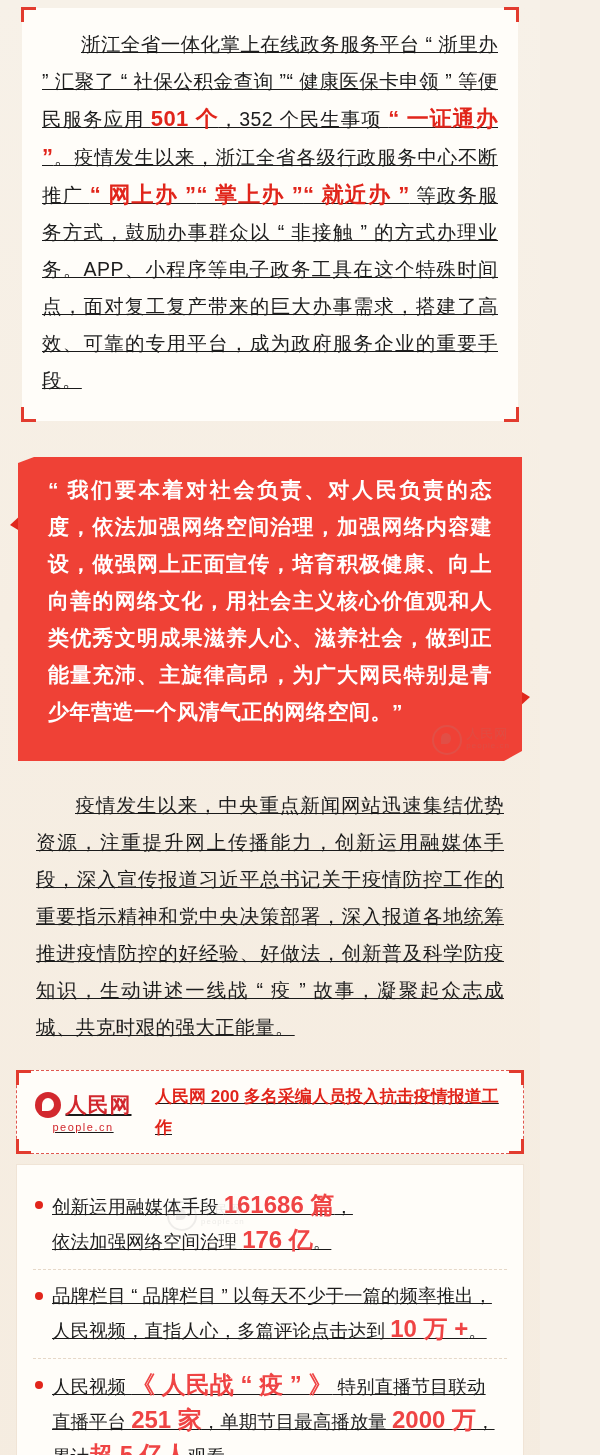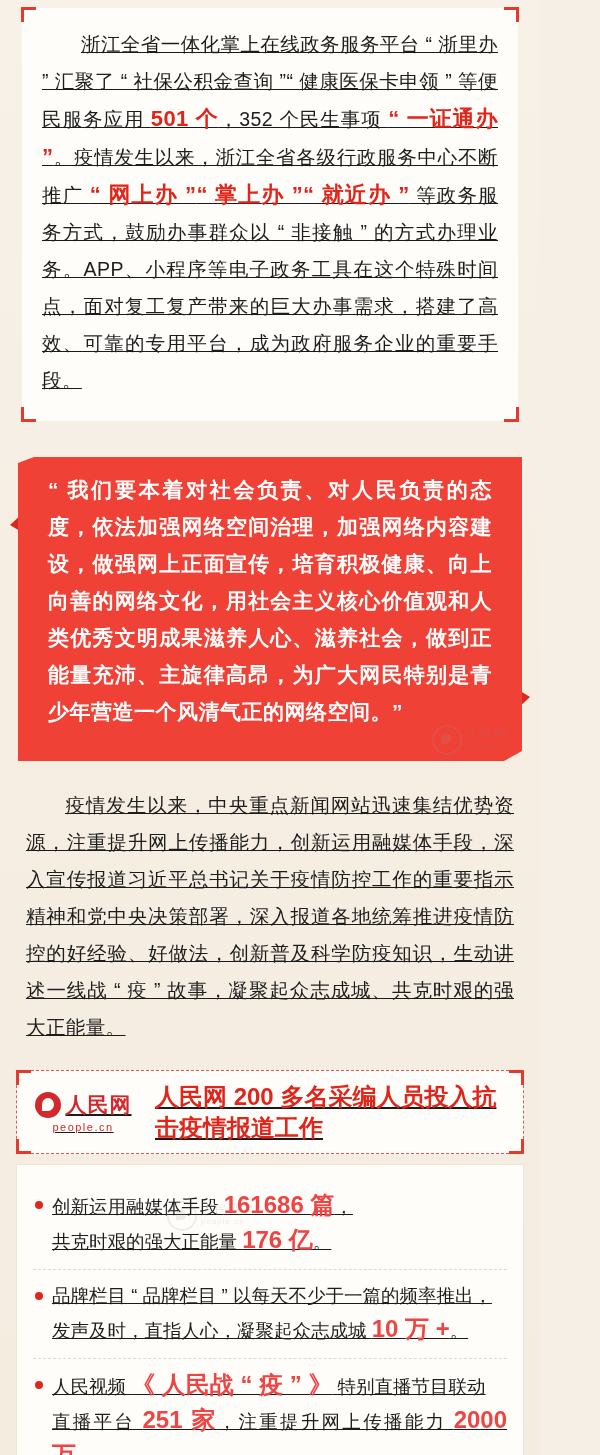--- a/index.html
+++ b/index.html
@@ -166,21 +166,21 @@
     letter-spacing: 1px;
   }
   .logo-people .en-name {
     font-size: 11px;
     color: #d2282e;
     letter-spacing: 1.5px;
     margin-top: 2px;
   }
   .org-title {
     flex: 1;
-    font-size: 24px;
+    font-size: 17px;
     font-weight: bold;
     color: #e1251b;
     line-height: 31px;
     padding-left: 10px;
   }
 
   .stats-card {
     margin: 10px 16px 0 16px;
     background: #fffdf9;
     border: 1px solid #f0e4d6;
@@ -284,21 +284,21 @@
     <div class="wm" style="right:30px; top:276px;">
       <div class="wm-circle"></div>
       <div class="wm-txt">
         <div class="wm-cn">人民网</div>
         <div class="wm-en">people.cn</div>
       </div>
     </div>
   </div>
 
   <div class="body-par">
-    <p style="margin:0;">
+    <p style="margin:10px;">
       <span class="indent"></span><span>疫情发生以来，中央重点新闻网站迅速集结优势资源，注重提升网上传播能力，创新运用融媒体手段，深入宣传报道习近平总书记关于疫情防控工作的重要指示精神和党中央决策部署，深入报道各地统筹推进疫情防控的好经验、好做法，创新普及科学防疫知识，生动讲述一线战 “ 疫 ” 故事，凝聚起众志成城、共克时艰的强大正能量。</span>
     </p>
   </div>
 
   <div class="org-head">
     <span class="corner tl"></span>
     <span class="corner tr"></span>
     <span class="corner bl"></span>
     <span class="corner br"></span>
     <div class="logo-people">
@@ -318,37 +318,37 @@
       <div class="wm-txt">
         <div class="wm-cn">人民网</div>
         <div class="wm-en">people.cn</div>
       </div>
     </div>
 
     <div class="stat-item">
       <span class="bullet"></span>
       <div class="stat-text">
         <span>创新运用融媒体手段 </span><span class="num">161686 篇</span><span>，</span><br>
-        <span>共克时艰的强大正能量 </span><span class="num">176 亿</span><span>。</span>
+        <span>依法加强网络空间治理 </span><span class="num">176 亿</span><span>。</span>
       </div>
     </div>
 
     <div class="stat-item">
       <span class="bullet"></span>
       <div class="stat-text">
         <span>品牌栏目 “ 品牌栏目 ” 以每天不少于一篇的频率推出，</span><br>
-        <span>发声及时，直指人心，凝聚起众志成城 </span><span class="num">10 万 +</span><span>。</span>
+        <span>人民视频，直指人心，多篇评论点击达到 </span><span class="num">10 万 +</span><span>。</span>
       </div>
     </div>
 
     <div class="stat-item">
       <span class="bullet"></span>
       <div class="stat-text">
         <span>人民视频 </span><span class="num">《 人民战 “ 疫 ” 》</span><span> 特别直播节目联动</span><br>
-        <span>直播平台 </span><span class="num">251 家</span><span>，注重提升网上传播能力 </span><span class="num">2000 万</span><span>，</span><br>
+        <span>直播平台 </span><span class="num">251 家</span><span>，单期节目最高播放量 </span><span class="num">2000 万</span><span>，</span><br>
         <span>累计</span><span class="num">超 5 亿人</span><span>观看。</span>
       </div>
     </div>
 
     <div class="stat-note">（ 截至 4 月 7 日 ）</div>
   </div>
 
 </div>
 
 </body></html>

